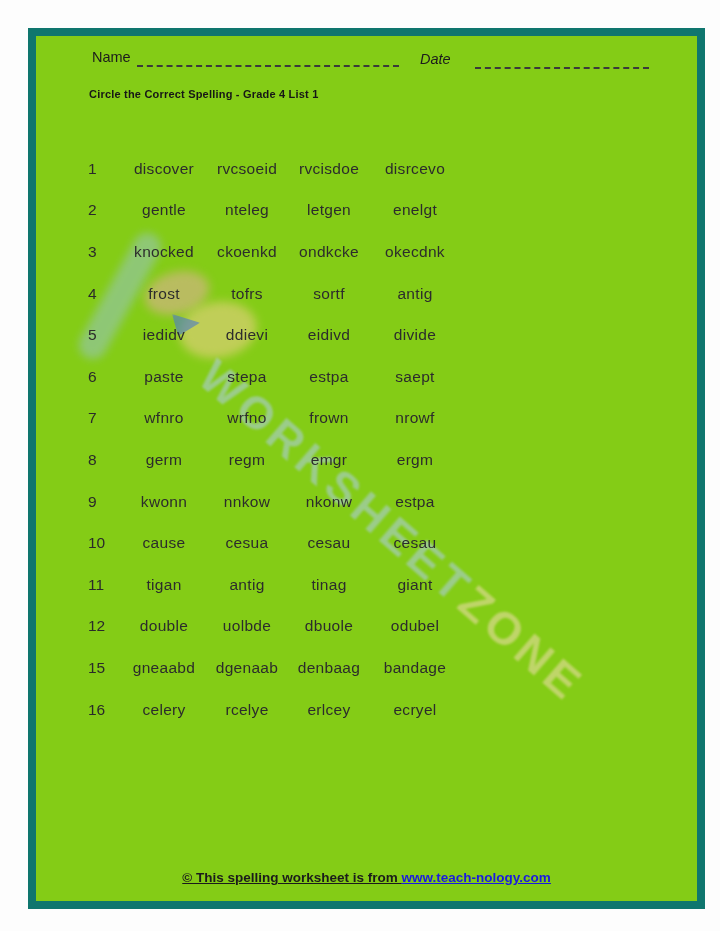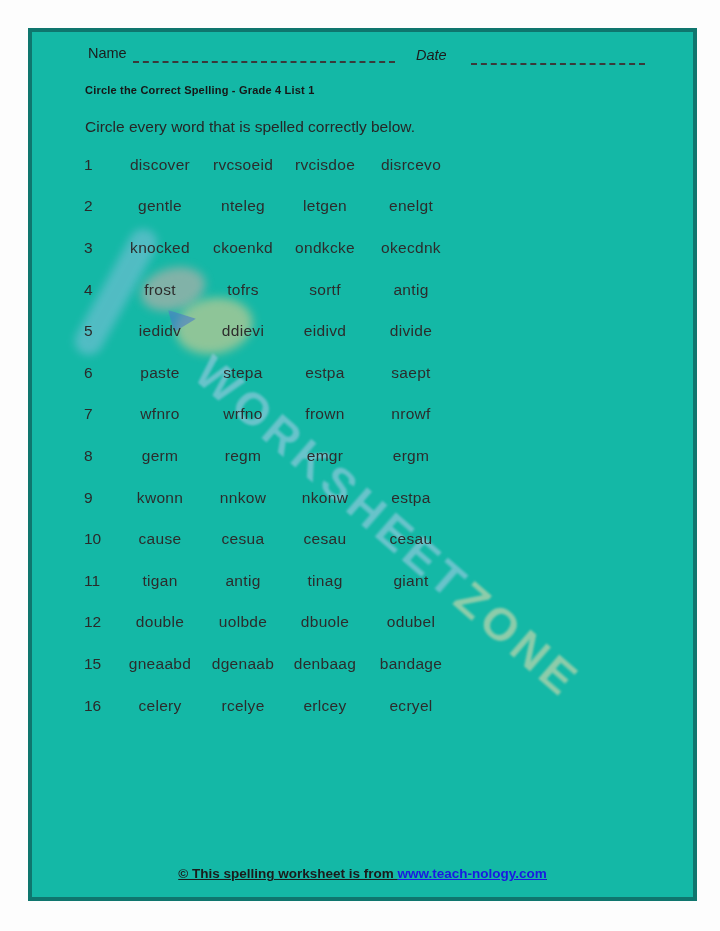--- a/index.html
+++ b/index.html
@@ -15,22 +15,22 @@
     position: relative;
     width: 720px;
     height: 931px;
   }
   .sheet {
     position: absolute;
     left: 28px;
     top: 28px;
     width: 661px;
     height: 865px;
-    border: 4px solid #0f766e;
-    background: #14b8a6;
+    border: 8px solid #0f766e;
+    background: #84cc16;
     overflow: hidden;
   }
   
   .field-label {
     position: absolute;
     font-size: 14.5px;
     color: #1c1c1c;
     z-index: 2;
   }
   .name-label { left: 56px; top: 13px; }
@@ -168,21 +168,20 @@
     <div class="logo-shape logo-blue-triangle" style="background: rgb(74, 123, 200);"></div>
 
     <div class="wm-text"><span style="color: rgb(174, 205, 233);">WORKSHEET</span><span style="color: rgb(240, 221, 174);">ZONE</span></div>
 
     <span class="field-label name-label">Name</span>
     <div class="write-line name-line"></div>
     <span class="field-label date-label">Date</span>
     <div class="write-line date-line"></div>
 
     <div class="title">Circle the Correct Spelling - Grade 4 List 1</div>
-    <div class="instruction">Circle every word that is spelled correctly below.</div>
 
     <div class="table">
         <div class="row">
           <span class="num">1</span>
           <span class="word">discover</span>
           <span class="word">rvcsoeid</span>
           <span class="word">rvcisdoe</span>
           <span class="word">disrcevo</span>
         </div>
         <div class="row">

